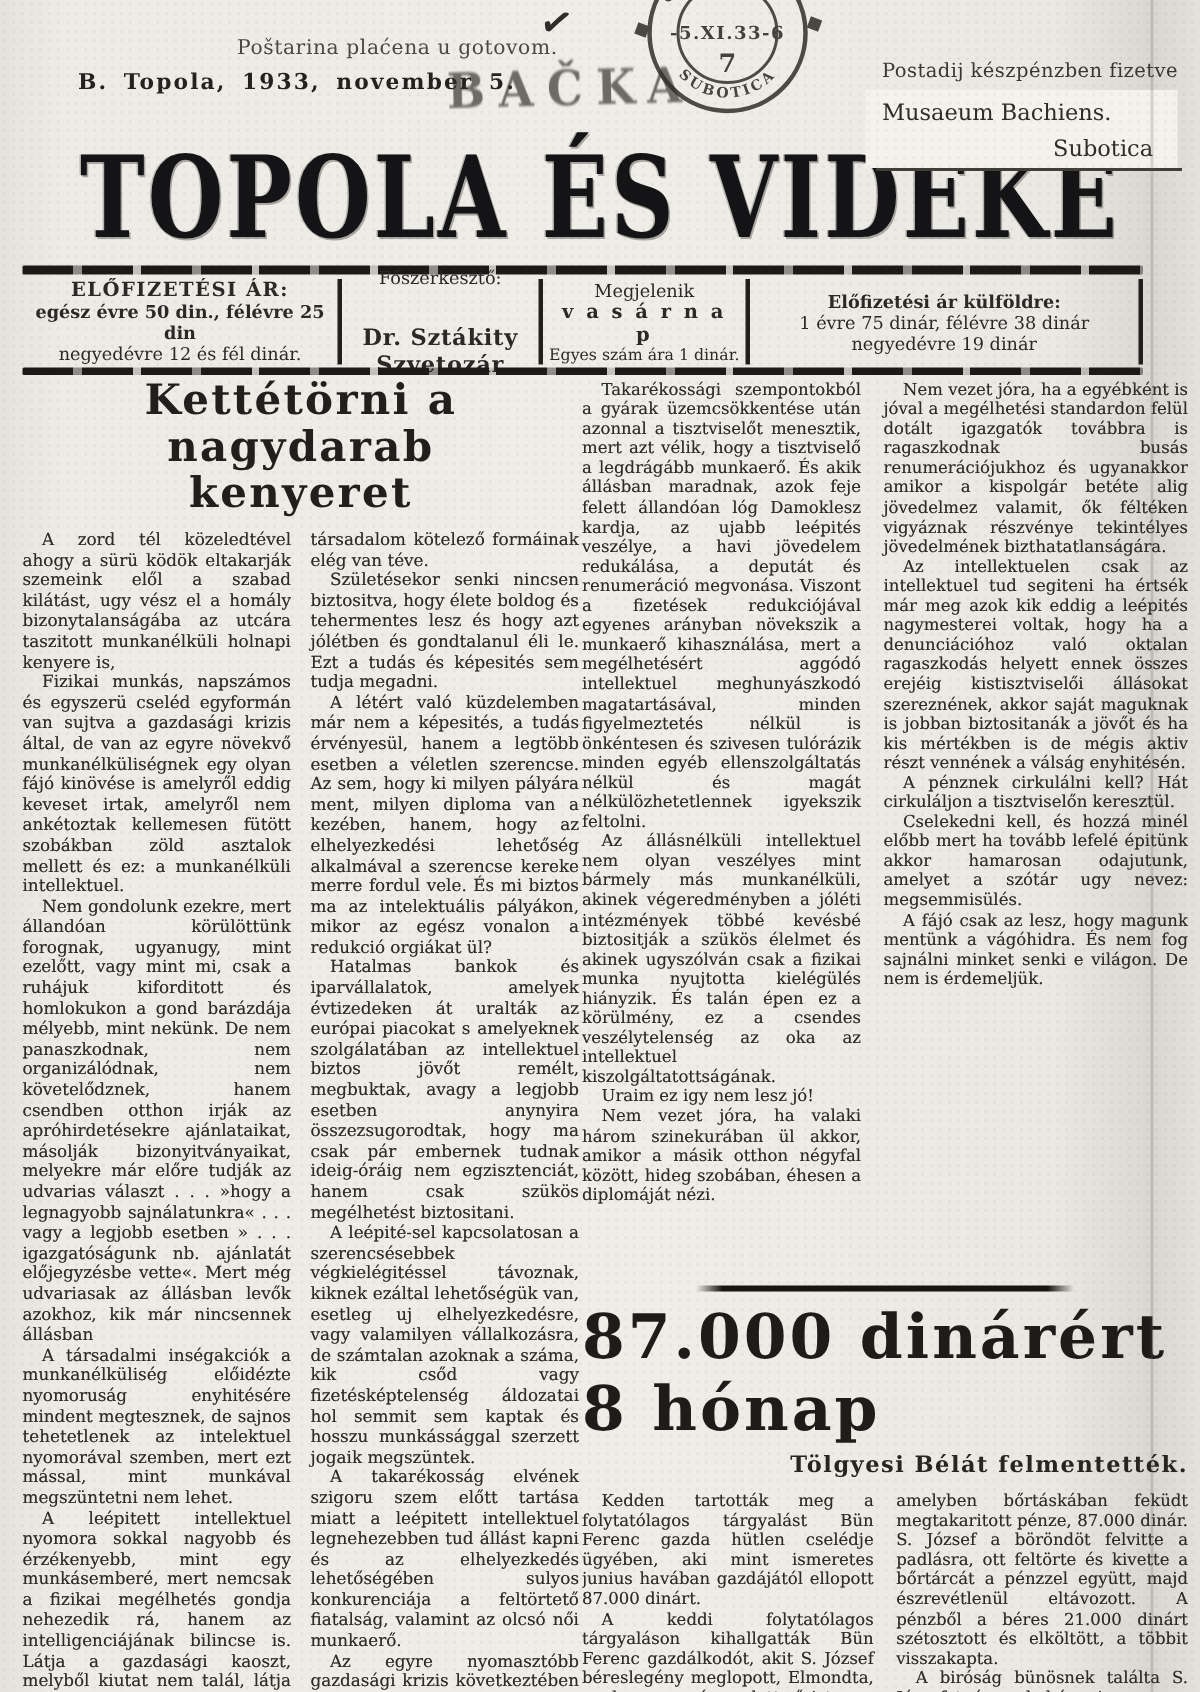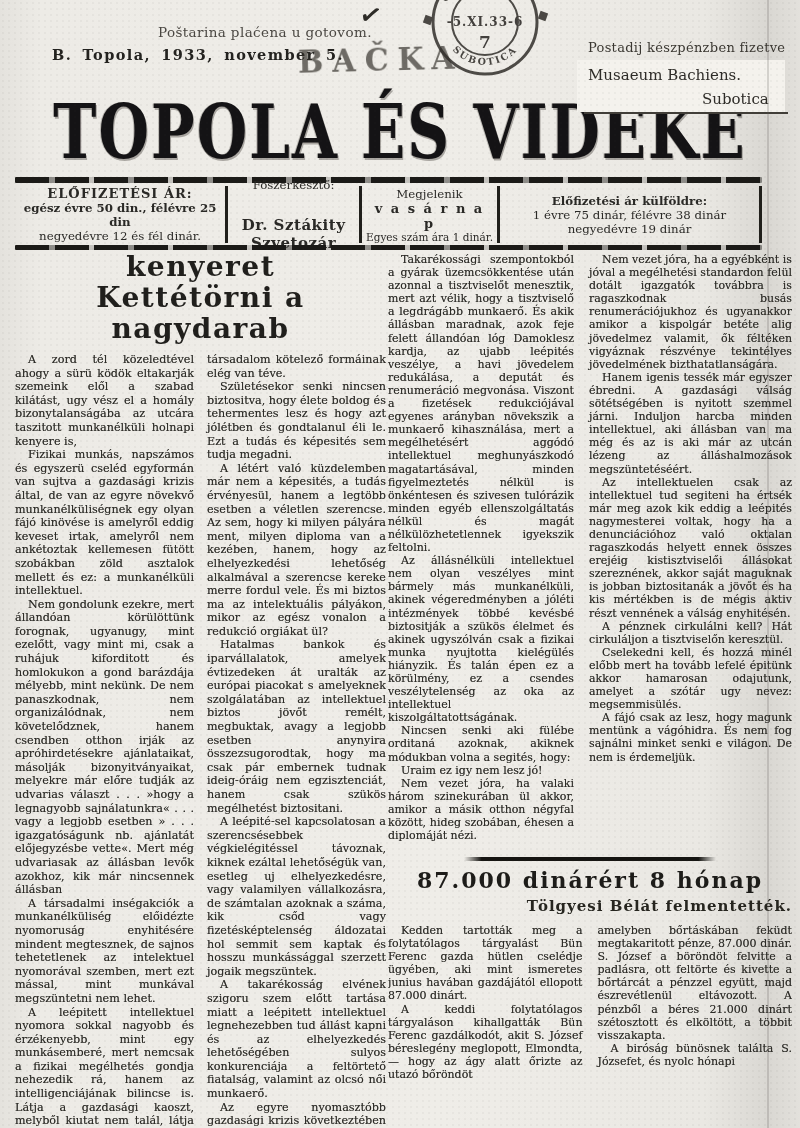--- a/index.html
+++ b/index.html
@@ -74,21 +74,21 @@
   .body-col.cont p:first-child { text-indent:0; }
 
   .right-block { position:absolute; left:388px; top:253px; width:404px; }
   .right-block .body-cols { height:598px; overflow:hidden; gap:15px; margin-top:0; }
   .right-block .body-col { font-size:11px; line-height:13.1px; }
   .col3 { flex:0 0 186px; } .col4 { flex:1; }
 
   
   .a2-divider { width:252px; height:4px; margin:6px auto 6px;
     background:linear-gradient(90deg, rgba(22,21,19,0), #161512 7%, #161512 93%, rgba(22,21,19,0)); }
-  .a2-headline { text-align:center; font-size:22px; font-weight:bold; letter-spacing:2px;
+  .a2-headline { text-align:left; font-size:41px; font-weight:bold; letter-spacing:2px;
     color:#1d1c19; filter:blur(.2px); }
   .a2-subhead { text-align:right; font-size:15px; font-weight:bold; letter-spacing:1px;
     margin-top:4px; color:#26251f; }
   .a2-cols { display:flex; gap:15px; margin-top:9px; height:196px; overflow:hidden; }
 </style>
 </head>
 <body>
 
 <div class="page">
 
@@ -143,22 +143,22 @@
     <div class="ib-cell ib-c4">
       <div class="ib-sb">Előfizetési ár külföldre:</div>
       <div class="ib-s">1 évre 75 dinár, félévre 38 dinár</div>
       <div class="ib-s">negyedévre 19 dinár</div>
     </div>
   </div>
   <div class="rule rule2"></div>
 
   <div class="left-block">
     <div class="headline">
+      <div>Kettétörni a nagydarab</div>
       <div>kenyeret</div>
-      <div>Kettétörni a nagydarab</div>
     </div>
     <div class="body-cols">
       <div class="body-col">
           <p>A zord tél közeledtével ahogy a sürü ködök eltakarják szemeink elől a szabad kilátást, ugy vész el a homály bizonytalanságába az utcára taszitott munkanélküli holnapi kenyere is,</p>
           <p>Fizikai munkás, napszámos és egyszerü cseléd egyformán van sujtva a gazdasági krizis által, de van az egyre növekvő munkanélküliségnek egy olyan fájó kinövése is amelyről eddig keveset irtak, amelyről nem ankétoztak kellemesen fütött szobákban zöld asztalok mellett és ez: a munkanélküli intellektuel.</p>
           <p>Nem gondolunk ezekre, mert állandóan körülöttünk forognak, ugyanugy, mint ezelőtt, vagy mint mi, csak a ruhájuk kiforditott és homlokukon a gond barázdája mélyebb, mint nekünk. De nem panaszkodnak, nem organizálódnak, nem követelődznek, hanem csendben otthon irják az apróhirdetésekre ajánlataikat, másolják bizonyitványaikat, melyekre már előre tudják az udvarias választ . . . »hogy a legnagyobb sajnálatunkra« . . . vagy a legjobb esetben » . . . igazgatóságunk nb. ajánlatát előjegyzésbe vette«. Mert még udvariasak az állásban levők azokhoz, kik már nincsennek állásban</p>
           <p>A társadalmi inségakciók a munkanélküliség előidézte nyomoruság enyhitésére mindent megtesznek, de sajnos tehetetlenek az intelektuel nyomorával szemben, mert ezt mással, mint munkával megszüntetni nem lehet.</p>
           <p>A leépitett intellektuel nyomora sokkal nagyobb és érzékenyebb, mint egy munkásemberé, mert nemcsak a fizikai megélhetés gondja nehezedik rá, hanem az intelligenciájának bilincse is. Látja a gazdasági kaoszt, melyből kiutat nem talál, látja a kilincselés felesleges voltát, mely csak szánalmat és sajnálkozást kelt, esetleg udvarias és biztató igéretet, melyet sem az igérő, sem a kérő már nem vesz komolyan, de a</p>
         </div>
       <div class="body-col cont">
@@ -171,27 +171,25 @@
           <p>Az egyre nyomasztóbb gazdasági krizis következtében az a kevés életképes bank vagy egyéb vállalat ami még fennáll, leépiti fiókjait, költségkimélés céljából fuzionál és mindezen adminisztrációs müveleteknek a tisztviselő az áldozata.</p>
         </div>
     </div>
   </div>
 
   <div class="right-block">
     <div class="body-cols">
       <div class="body-col col3">
           <p>Takarékossági szempontokból a gyárak üzemcsökkentése után azonnal a tisztviselőt menesztik, mert azt vélik, hogy a tisztviselő a legdrágább munkaerő. És akik állásban maradnak, azok feje felett állandóan lóg Damoklesz kardja, az ujabb leépités veszélye, a havi jövedelem redukálása, a deputát és renumeráció megvonása. Viszont a fizetések redukciójával egyenes arányban növekszik a munkaerő kihasználása, mert a megélhetésért aggódó intellektuel meghunyászkodó magatartásával, minden figyelmeztetés nélkül is önkéntesen és szivesen tulórázik minden egyéb ellenszolgáltatás nélkül és magát nélkülözhetetlennek igyekszik feltolni.</p>
           <p>Az állásnélküli intellektuel nem olyan veszélyes mint bármely más munkanélküli, akinek végeredményben a jóléti intézmények többé kevésbé biztositják a szükös élelmet és akinek ugyszólván csak a fizikai munka nyujtotta kielégülés hiányzik. És talán épen ez a körülmény, ez a csendes veszélytelenség az oka az intellektuel kiszolgáltatottságának.</p>
-          <p>Nincsen senki aki fülébe orditaná azoknak, akiknek módukban volna a segités, hogy:</p>
           <p>Uraim ez igy nem lesz jó!</p>
           <p>Nem vezet jóra, ha valaki három szinekurában ül akkor, amikor a másik otthon négyfal között, hideg szobában, éhesen a diplomáját nézi.</p>
         </div>
       <div class="body-col col4">
           <p>Nem vezet jóra, ha a egyébként is jóval a megélhetési standardon felül dotált igazgatók továbbra is ragaszkodnak busás renumerációjukhoz és ugyanakkor amikor a kispolgár betéte alig jövedelmez valamit, ők féltéken vigyáznak részvénye tekintélyes jövedelmének bizthatatlanságára.</p>
-          <p>Hanem igenis tessék már egyszer ébredni. A gazdasági válság sötétségében is nyitott szemmel járni. Induljon harcba minden intellektuel, aki állásban van ma még és az is aki már az utcán lézeng az álláshalmozások megszüntetéséért.</p>
           <p>Az intellektuelen csak az intellektuel tud segiteni ha értsék már meg azok kik eddig a leépités nagymesterei voltak, hogy ha a denunciációhoz való oktalan ragaszkodás helyett ennek összes erejéig kistisztviselői állásokat szereznének, akkor saját maguknak is jobban biztositanák a jövőt és ha kis mértékben is de mégis aktiv részt vennének a válság enyhitésén.</p>
           <p>A pénznek cirkulálni kell? Hát cirkuláljon a tisztviselőn keresztül.</p>
           <p>Cselekedni kell, és hozzá minél előbb mert ha tovább lefelé épitünk akkor hamarosan odajutunk, amelyet a szótár ugy nevez: megsemmisülés.</p>
           <p>A fájó csak az lesz, hogy magunk mentünk a vágóhidra. És nem fog sajnálni minket senki e világon. De nem is érdemeljük.</p>
         </div>
     </div>
 
     <div class="a2-divider"></div>
     <div class="a2-headline">87.000 dinárért 8 hónap</div>
     <div class="a2-subhead">Tölgyesi Bélát felmentették.</div>

